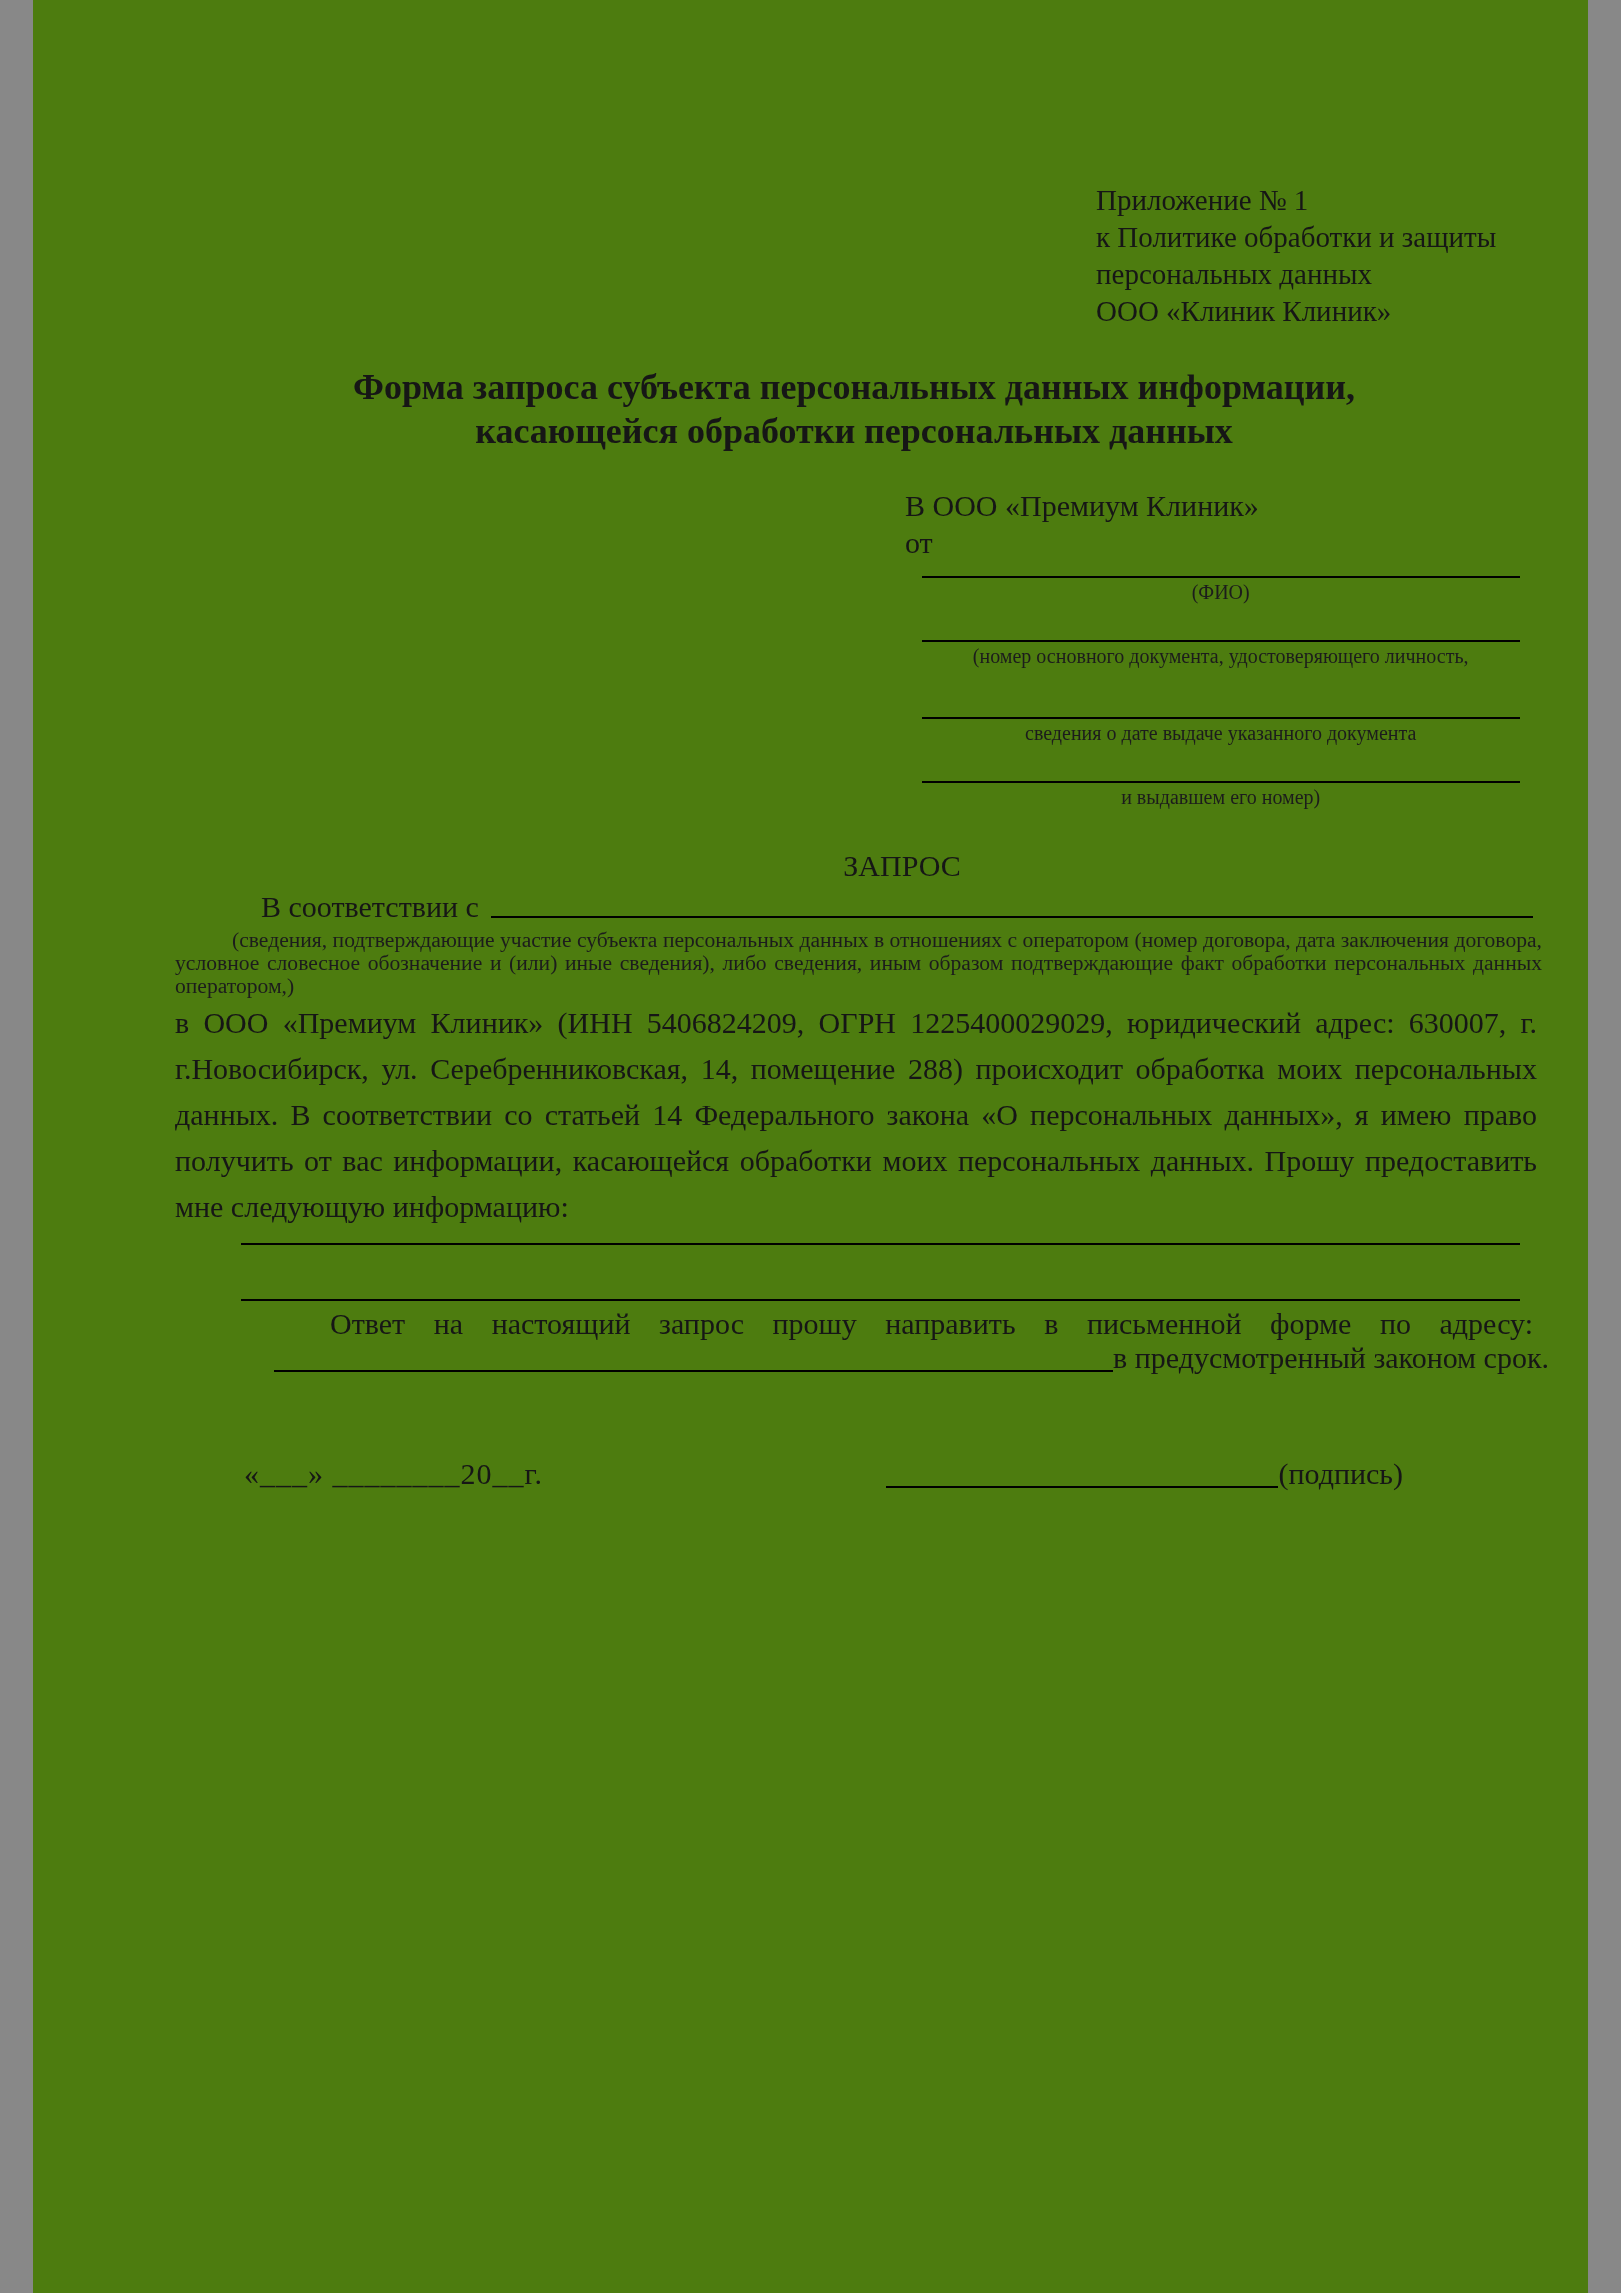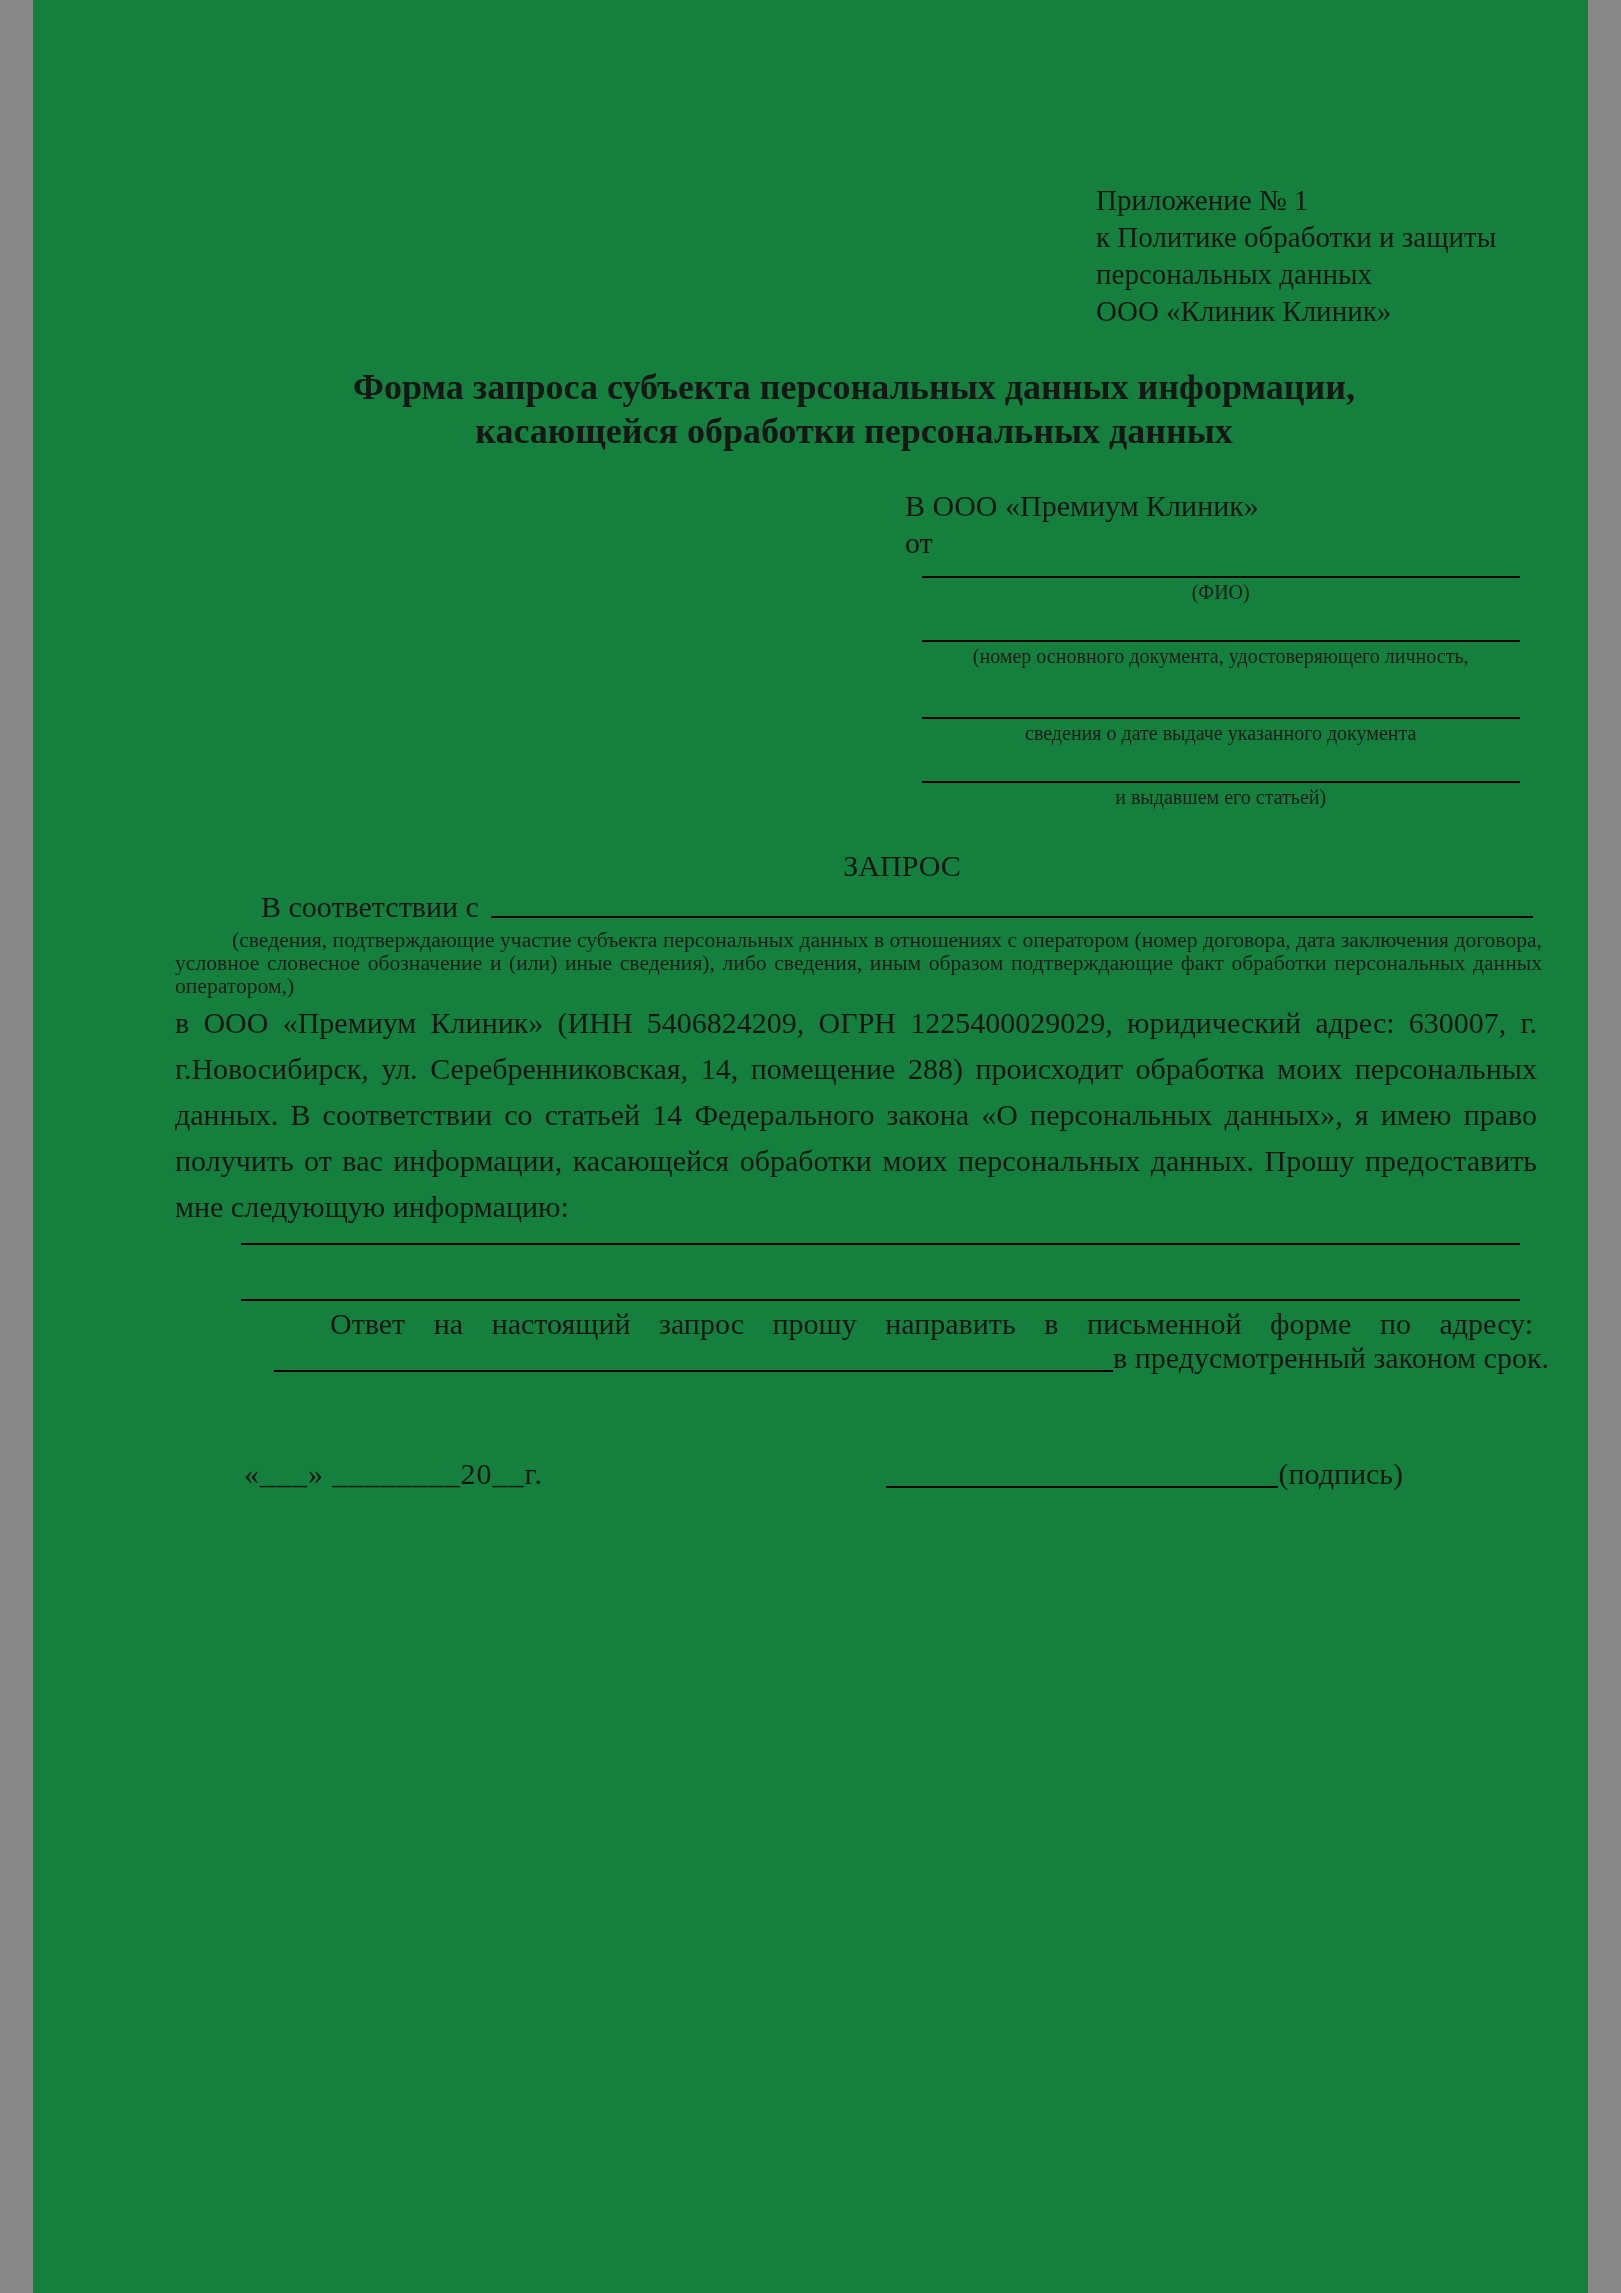--- a/index.html
+++ b/index.html
@@ -1,20 +1,20 @@
 <!DOCTYPE html>
 <html lang="ru"><head>
 <meta charset="utf-8">
 <style>
   html,body{margin:0;padding:0;background:#888;}
   .page{
     position:relative;
     width:1555px;height:2294px;
     margin:0 auto;
-    background:#15803d;
+    background:#4d7c0f;
     font-family:"Liberation Serif","DejaVu Serif",serif;
     color:#161616;
     overflow:hidden;
   }
   
   .hdr{
     position:absolute;left:1063px;top:182px;
     font-size:29px;line-height:37px;white-space:nowrap;
   }
   
@@ -96,21 +96,21 @@
     <div>В ООО «Премиум Клиник»</div>
     <div>от</div>
     <div class="fieldset">
       <div class="fline h1"></div>
       <div class="fcap">(ФИО)</div>
       <div class="fline h2"></div>
       <div class="fcap">(номер основного документа, удостоверяющего личность,</div>
       <div class="fline h3"></div>
       <div class="fcap">сведения о дате выдаче указанного документа</div>
       <div class="fline h2"></div>
-      <div class="fcap">и выдавшем его статьей)</div>
+      <div class="fcap">и выдавшем его номер)</div>
     </div>
   </div>
 
   <div class="zapros">ЗАПРОС</div>
 
   <div class="accordance">
     <span class="lbl">В соответствии с</span>
     <span style="width:11.8px;flex:0 0 auto;"></span>
     <div class="grow-line"></div>
   </div>

